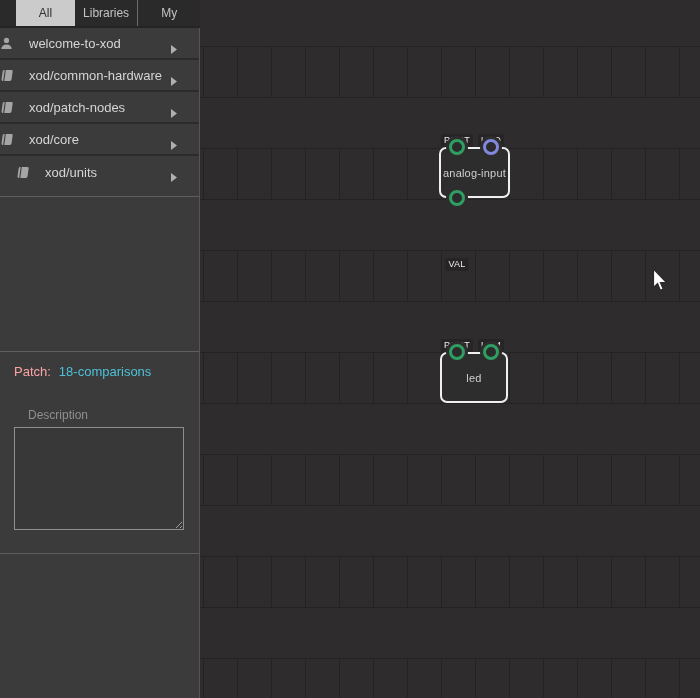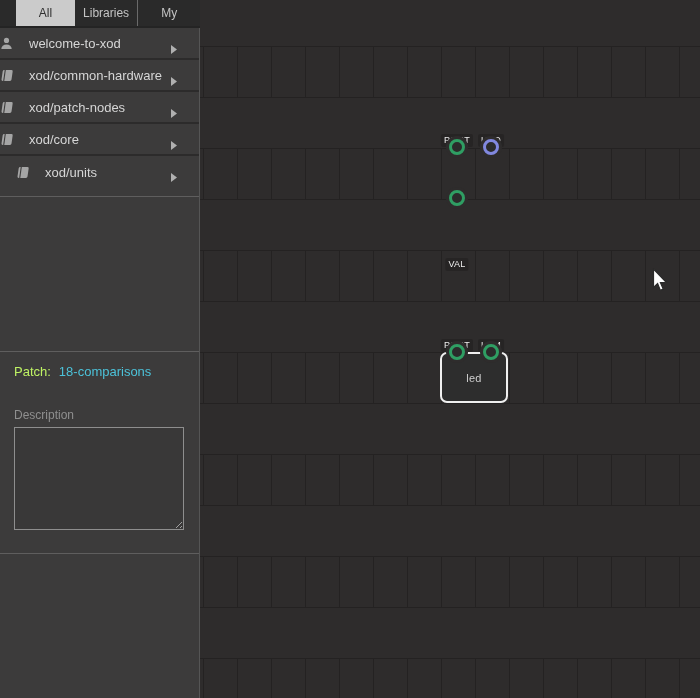--- a/index.html
+++ b/index.html
@@ -77,41 +77,44 @@
     height:32px;display:flex;align-items:center;
     background:#3c3b3b;border-bottom:2px solid #2c2b2b;
     box-sizing:border-box;position:relative;cursor:default;
   }
   .librow:last-child{border-bottom:none;margin-left:16px;}
   .librow .glyph{width:14px;height:13px;margin-right:15px;display:inline-flex;}
   .librow .lbl{color:#d6d6d6;font-size:13px;}
   .librow .chev{position:absolute;right:22px;top:12px;}
   .divider{position:absolute;left:0;width:199px;height:1px;background:#6b6b6b;opacity:.75;}
   .patchline{position:absolute;left:14px;top:364px;font-size:13px;}
-  .patchline .plabel{color:#bef264;}
+  .patchline .plabel{color:#fca5a5;}
   .patchline .pname{color:var(--accent,#4cc2d9);margin-left:8px;cursor:pointer;}
-  .desclabel{position:absolute;left:14px;top:408px;font-size:12px;color:#8f8f8f;}
+  .desclabel{position:absolute;left:28px;top:408px;font-size:12px;color:#8f8f8f;}
   .descwrap{position:absolute;left:14px;top:427px;width:170px;height:103px;}
   .descwrap textarea{
     width:100%;height:100%;box-sizing:border-box;resize:none;
     background:#393838;border:1px solid #8e8e8e;outline:none;
     color:#d0d0d0;font-family:"Liberation Sans", sans-serif;font-size:12px;
   }
   .resize-corner{
     position:absolute;right:2px;bottom:2px;width:9px;height:9px;
     background:repeating-linear-gradient(135deg, transparent 0 2px, #a0a0a0 2px 3px);
     clip-path:polygon(100% 0, 100% 100%, 0 100%);
     pointer-events:none;
   }
 </style>
 </head>
 <body>
 
 <div class="canvas">
 
+  <div class="node" style="left:239px;top:147px;width:71px;height:51px;">
+    <span>analog-input</span>
+  </div>
   <div class="pin-label" style="left:257px;top:129px;">
     <span>PORT</span>
   </div>
   <div class="pin-label" style="left:291px;top:129px;">
     <span>UPD</span>
   </div>
   <div class="pin" style="left:249px;top:139px;"></div>
   <div class="pin purple" style="left:283px;top:139px;"></div>
   <div class="pin" style="left:249px;top:190px;"></div>
   <div class="pin-label" style="left:257px;top:205px;margin-top:48px;">

